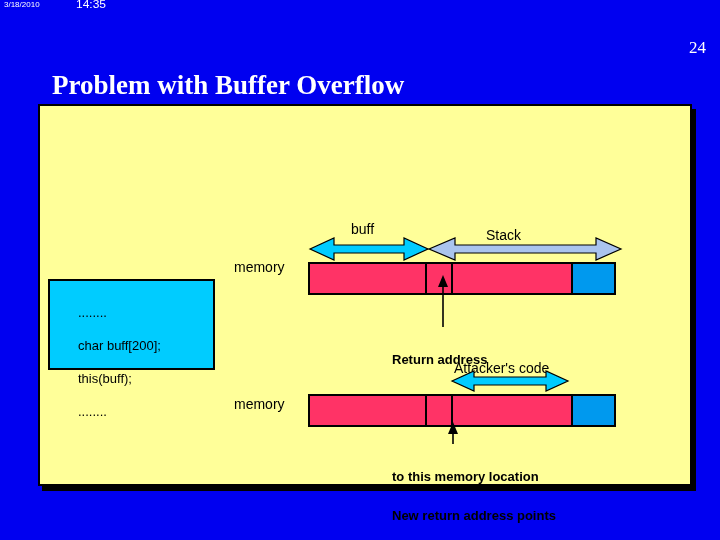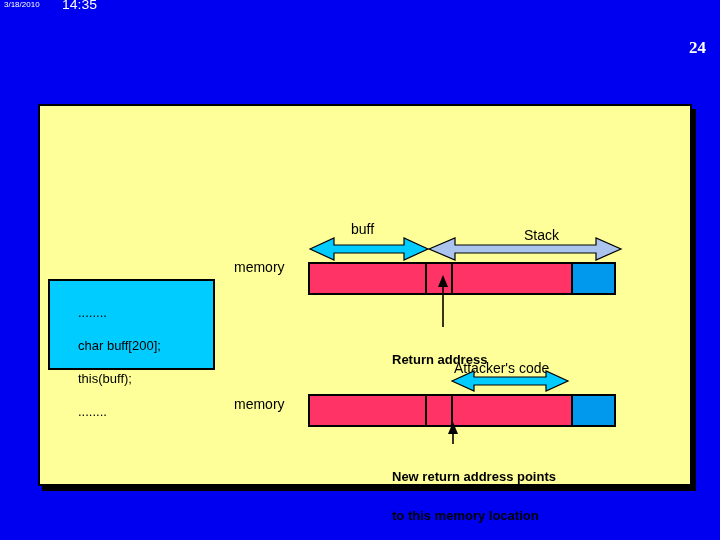--- a/index.html
+++ b/index.html
@@ -14,32 +14,31 @@
 
   
   .hdr-date{
     position:absolute;left:4px;top:1px;
     font-size:8px;line-height:9px;color:#ffffff;
     font-family:"Liberation Sans", sans-serif;
     letter-spacing:0px;white-space:nowrap;
     transform:scaleY(.9);transform-origin:left top;
   }
   .hdr-time{
-    position:absolute;left:62px;top:1px;
-    font-size:14px;line-height:9px;color:#ffffff;
+    position:absolute;left:76px;top:1px;
+    font-size:12px;line-height:9px;color:#ffffff;
     white-space:nowrap;
     transform:scaleY(.9);transform-origin:left top;
   }
 
   
   .slide-num{
     position:absolute;right:14px;top:38px;
     font-size:17px;line-height:20px;color:#ffffff;
     font-family:"Liberation Serif", serif;
-    font-weight:bold;
   }
 
   
   .title{
     position:absolute;left:52px;top:69px;
     font-family:"Liberation Serif", serif;
     font-size:27px;line-height:32px;font-weight:bold;
     color:#ffffff;white-space:nowrap;
   }
 
@@ -73,21 +72,21 @@
   .code-text span{display:block;}
 
   
   .lbl{
     position:absolute;color:#000000;
     font-family:"Liberation Sans", sans-serif;
     white-space:pre;
   }
 
   .lbl-buff   {left:351px;top:221px;font-size:14px;line-height:16px;}
-  .lbl-stack  {left:486px;top:227px;font-size:14px;line-height:16px;margin-left:38px;}
+  .lbl-stack  {left:486px;top:227px;font-size:14px;line-height:16px;}
   .lbl-mem1   {left:234px;top:259px;font-size:14px;line-height:16px;}
   .lbl-mem2   {left:234px;top:396px;font-size:14px;line-height:16px;}
   .lbl-ret    {left:392px;top:327px;font-size:13px;line-height:13px;}
   .lbl-att    {left:454px;top:360px;font-size:14px;line-height:16px;text-align:center;}
   .lbl-new    {left:392px;top:444px;font-size:13px;line-height:13px;}
   .lbl span{display:block;font-weight:bold;}
 
   
   .bar{
     position:absolute;
@@ -108,20 +107,21 @@
 </head>
 <body>
 
 <div class="stage">
 
   <div class="hdr-date">3/18/2010</div>
   <div class="hdr-time">14:35</div>
 
   <div class="slide-num">24</div>
 
+  <div class="title">Problem with Buffer Overflow</div>
 
   <div class="body-shadow"></div>
   <div class="body"></div>
 
   <div class="codebox"></div>
   <div class="code-text">
     <span>........</span>
     <span>char buff[200];</span>
     <span>this(buff);</span>
     <span>........</span>
@@ -133,22 +133,22 @@
   <div class="lbl lbl-mem2">memory</div>
 
   <div class="lbl lbl-ret">
     <span>Return address</span>
     <span>overwritten</span>
   </div>
 
   <div class="lbl lbl-att">Attacker's code</div>
 
   <div class="lbl lbl-new">
+    <span>to this memory location</span>
     <span>New return address points</span>
-    <span>to this memory location</span>
   </div>
 
   <div class="bar bar1">
     <div class="seg seg-pink" style="width:117px"></div>
     <div class="seg seg-pink seg-div" style="width:26px"></div>
     <div class="seg seg-pink seg-div" style="width:121px"></div>
     <div class="seg seg-blue seg-div" style="width:44px"></div>
   </div>
 
   <div class="bar bar2">

